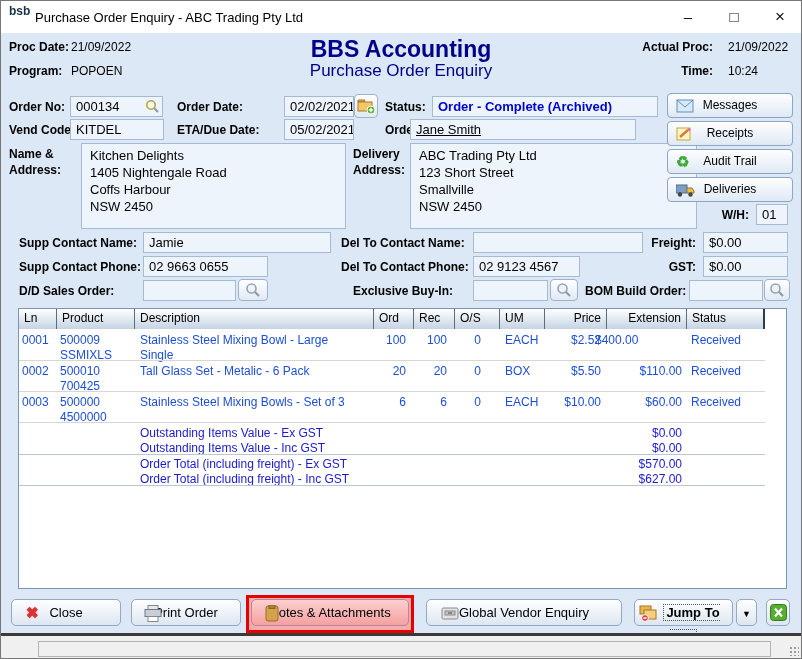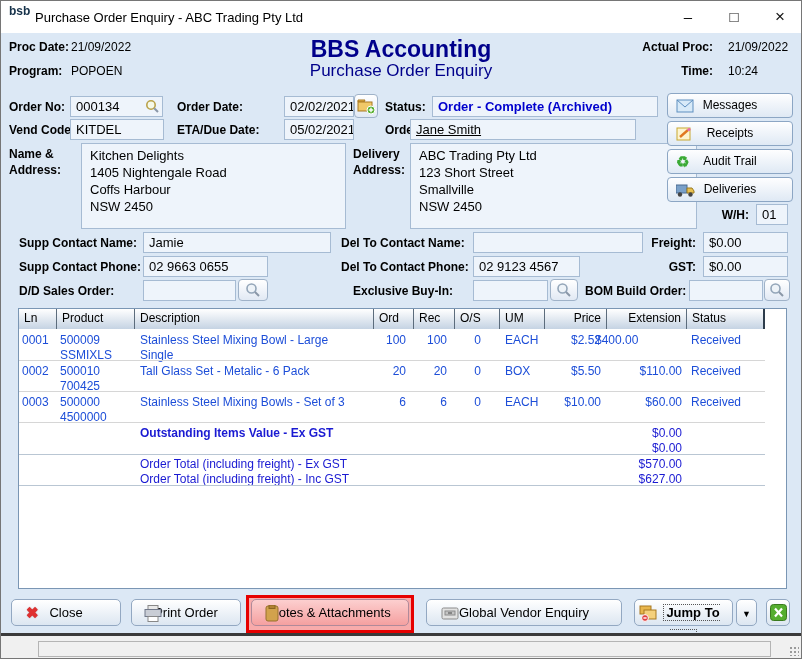--- a/index.html
+++ b/index.html
@@ -257,22 +257,23 @@
       <div class="cell" style="left:355px;top:86px;width:32px;text-align:right;">6</div>
       <div class="cell" style="left:395px;top:86px;width:33px;text-align:right;">6</div>
       <div class="cell" style="left:436px;top:86px;width:45px;text-align:center;">0</div>
       <div class="cell" style="left:486px;top:86px;width:40px;">EACH</div>
       <div class="cell" style="left:526px;top:86px;width:56px;text-align:right;">$10.00</div>
       <div class="cell" style="left:588px;top:86px;width:75px;text-align:right;">$60.00</div>
       <div class="cell" style="left:672px;top:86px;width:74px;">Received</div>
     </div>
     <div class="sep" style="top:113px;"></div>
 
-    <div class="sum-lbl" style="top:117px;font-weight:bold;">Outstanding Items Value - Ex GST</div>
+    <div class="sum-lbl" style="top:117px;">Outstanding Items Value - Ex GST</div>
     <div class="sum-val" style="top:117px;">$0.00</div>
+    <div class="sum-lbl" style="top:132px;">Outstanding Items Value - Inc GST</div>
     <div class="sum-val" style="top:132px;">$0.00</div>
     <div class="sep" style="top:145px;background:#b9c6d3;"></div>
     <div class="sum-lbl" style="top:148px;">Order Total (including freight) - Ex GST</div>
     <div class="sum-val" style="top:148px;">$570.00</div>
     <div class="sum-lbl" style="top:163px;">Order Total (including freight) - Inc GST</div>
     <div class="sum-val" style="top:163px;">$627.00</div>
     <div class="sep" style="top:176px;background:#b9c6d3;"></div>
   </div>
 
   <div class="bbtn" style="left:10px;width:110px;">

